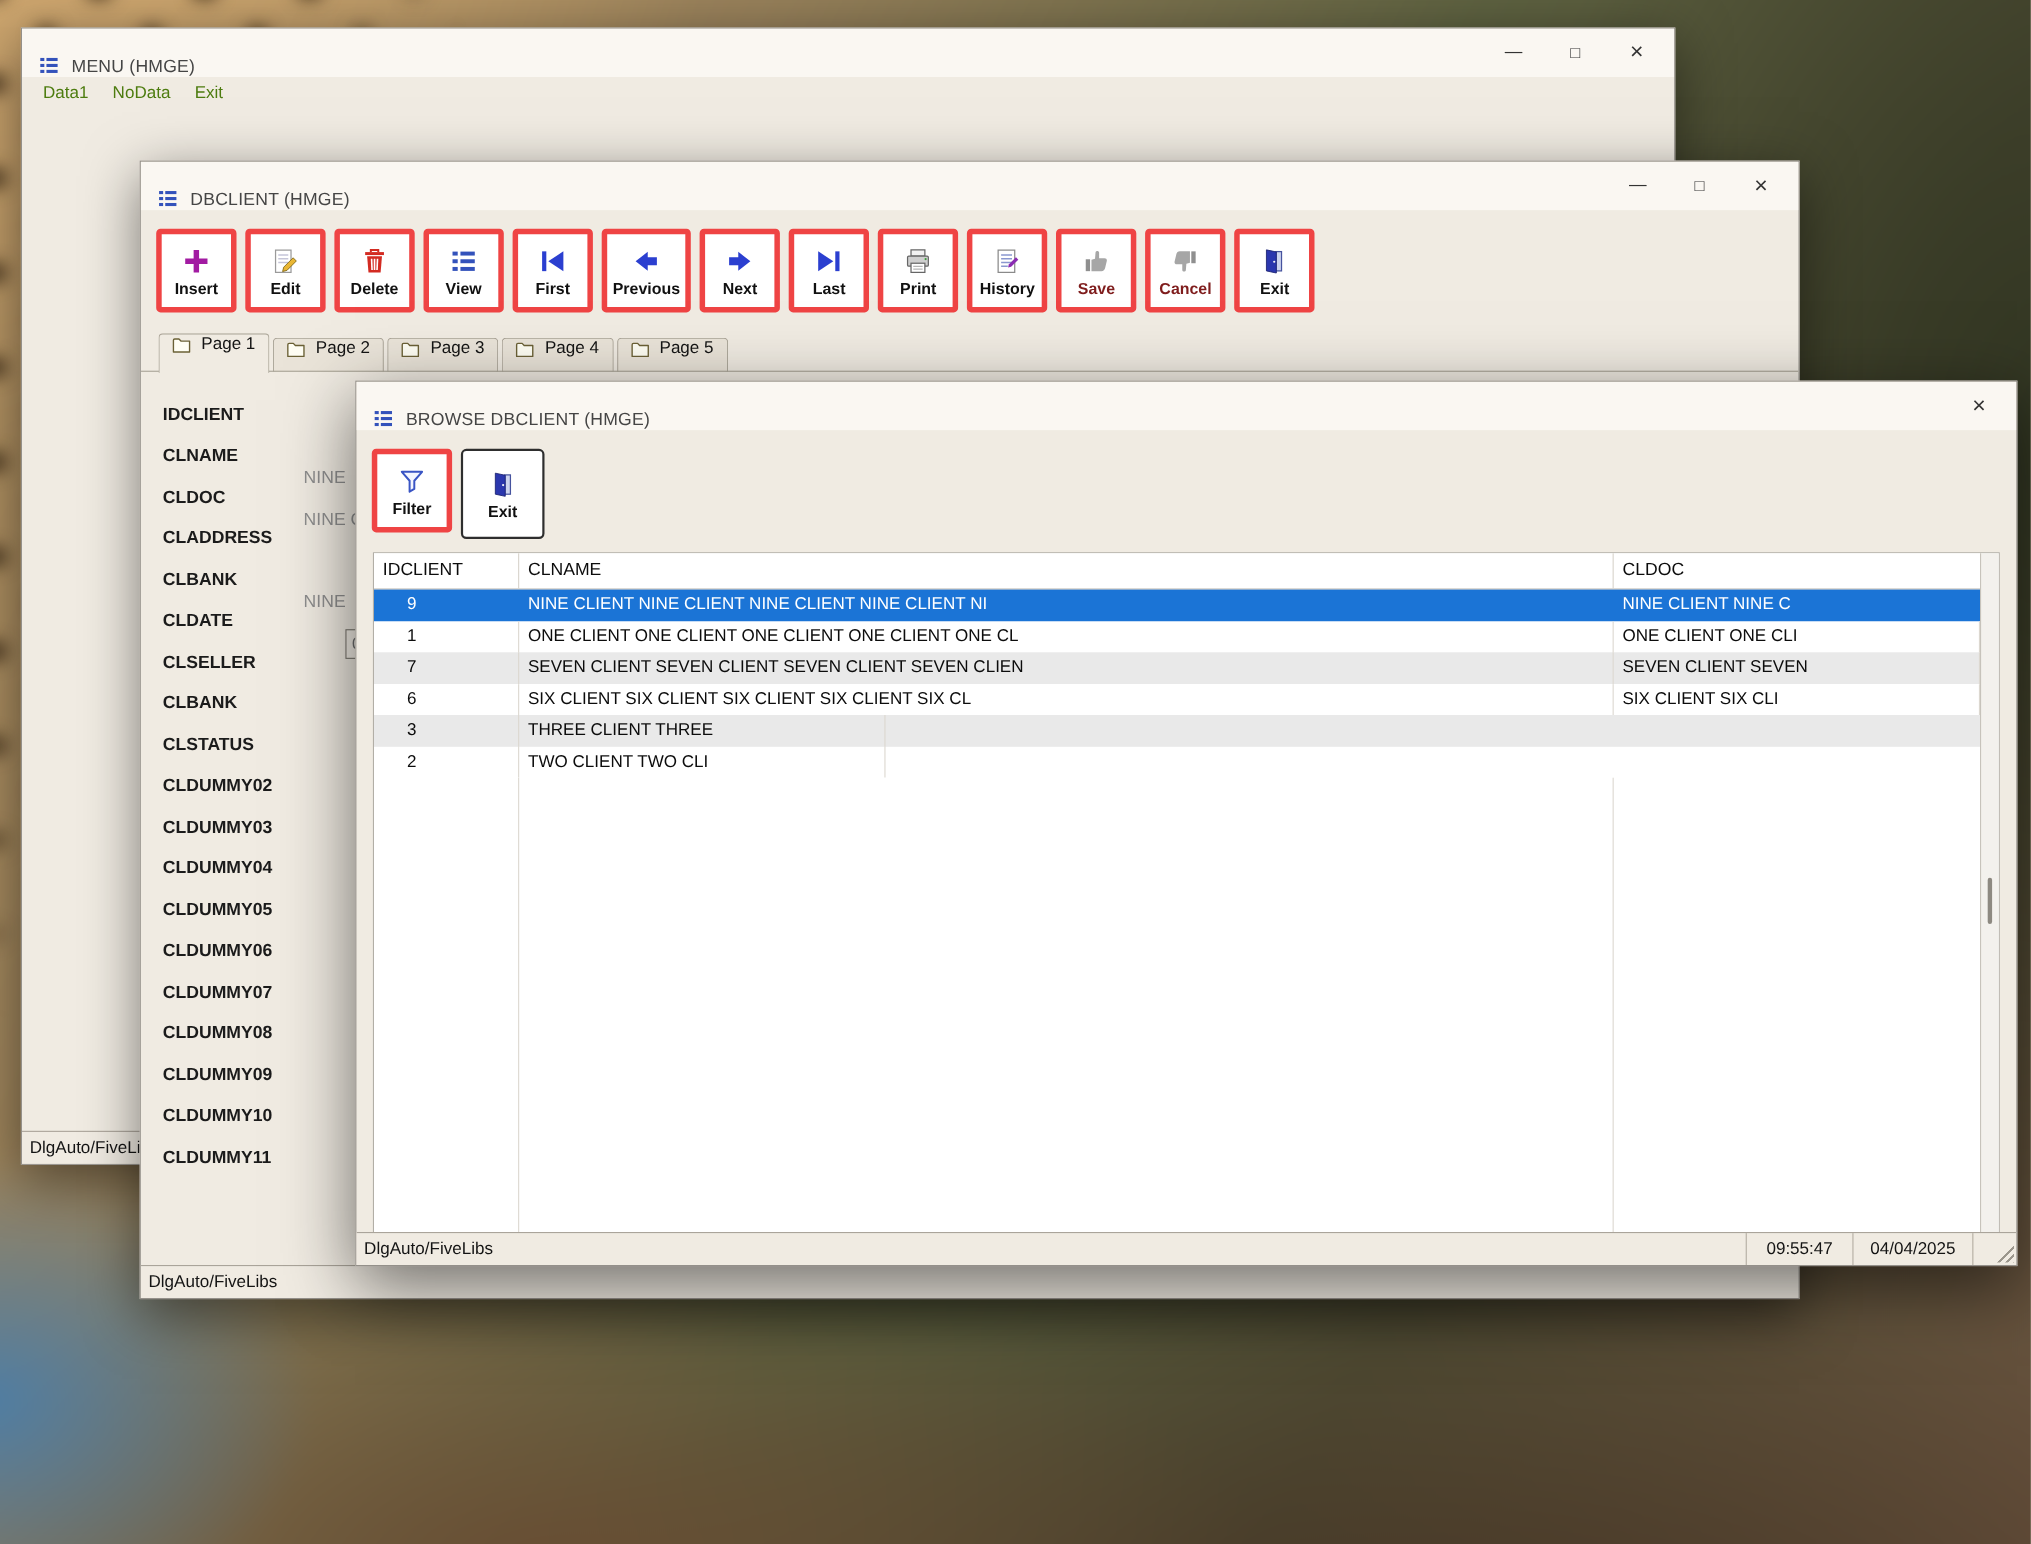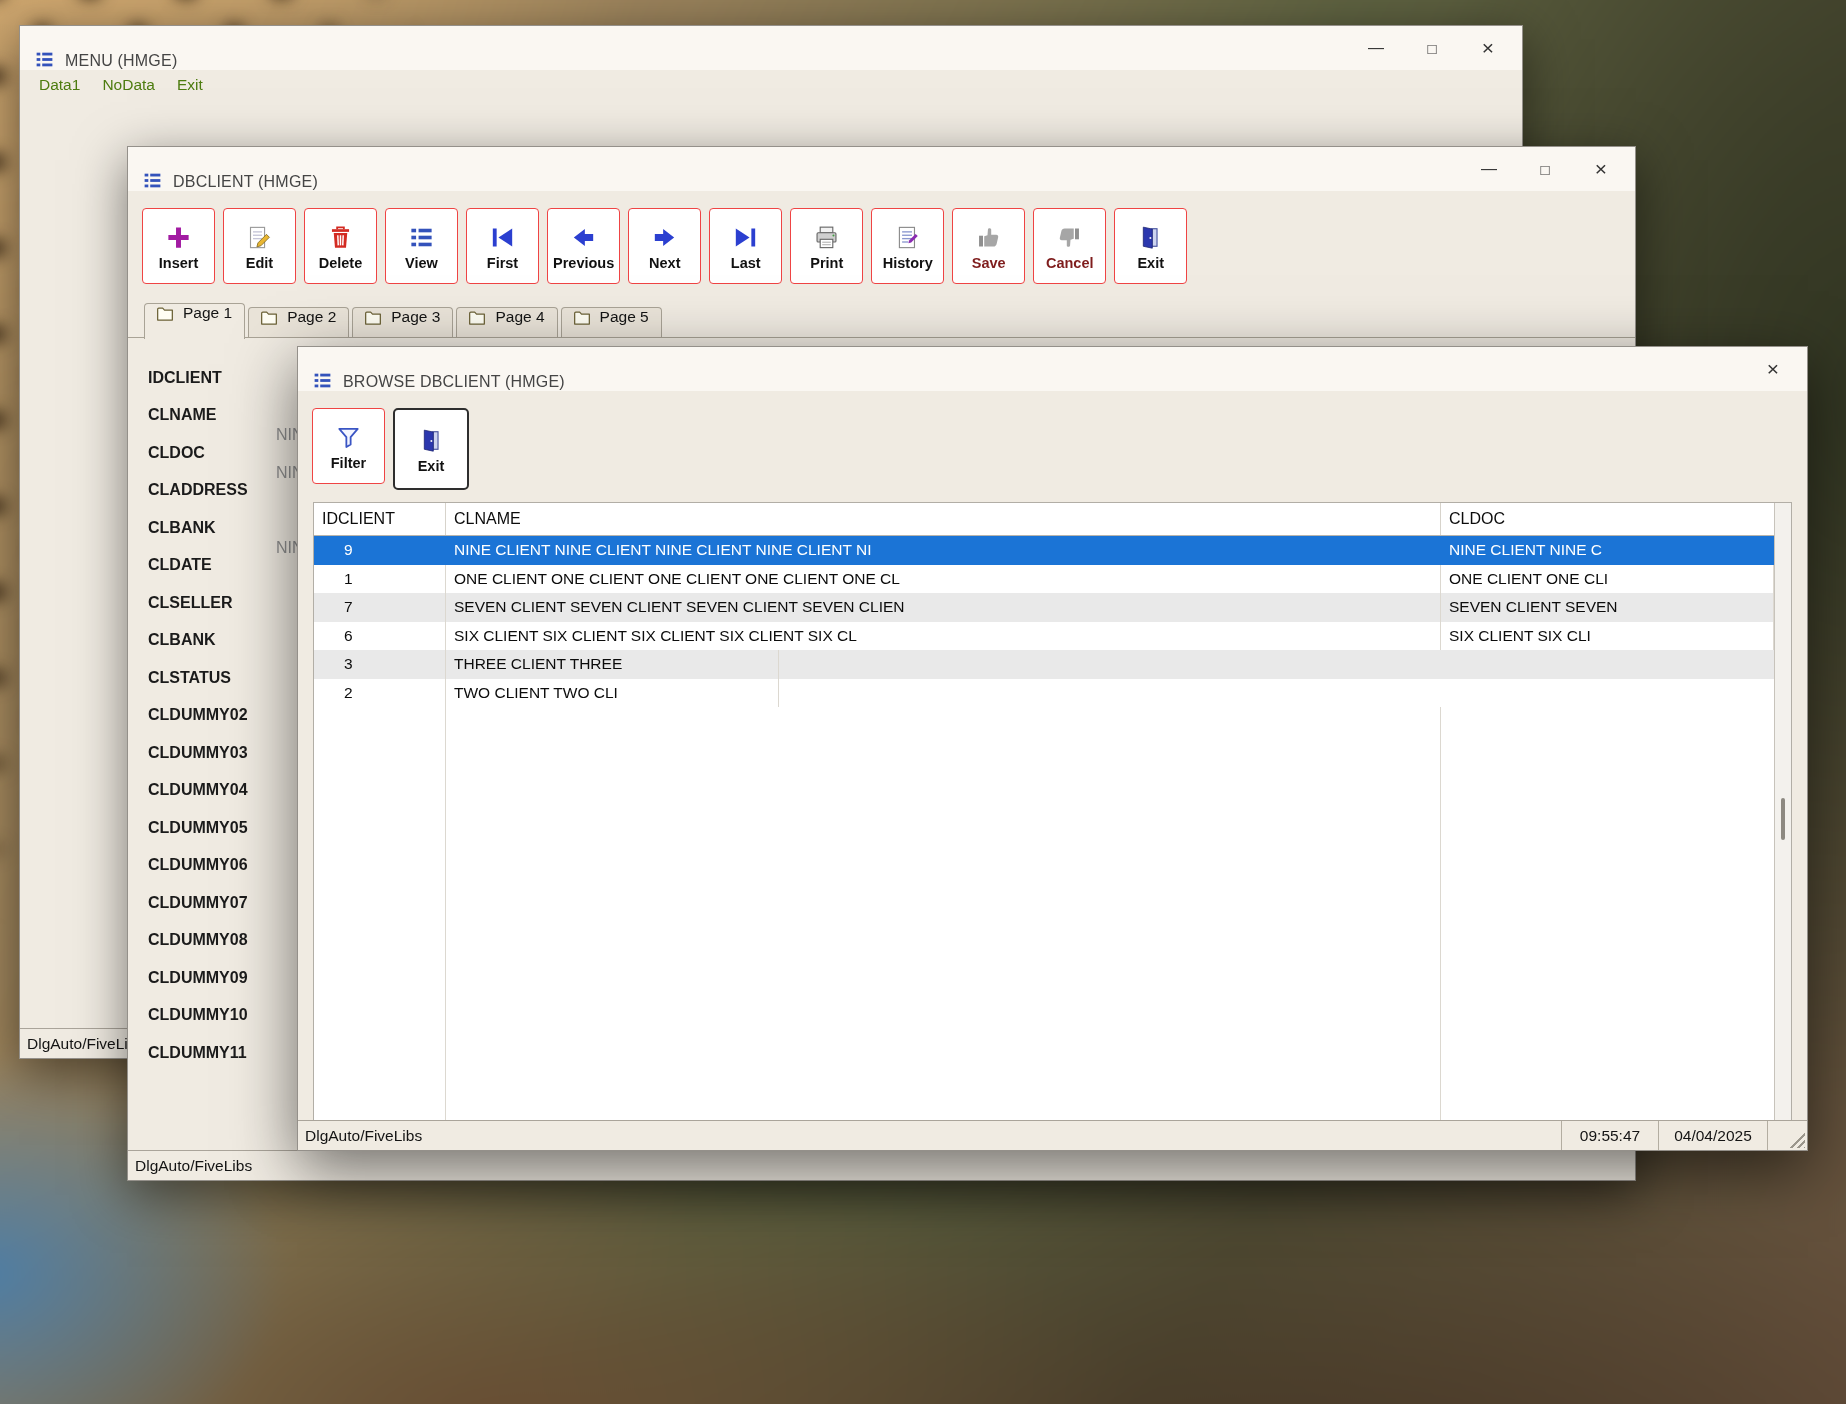--- a/index.html
+++ b/index.html
@@ -19,21 +19,21 @@
  background-image:
   radial-gradient(ellipse 19px 14px at 24px 20px, rgba(43,28,12,.9) 0 58%, rgba(43,28,12,0) 70%),
   radial-gradient(ellipse 16px 12px at 72px 62px, rgba(43,28,12,.85) 0 58%, rgba(43,28,12,0) 70%);
  background-size:96px 86px;
  -webkit-mask-image:radial-gradient(ellipse 75% 70% at 18% 22%, #000 0 55%, transparent 88%);
  mask-image:radial-gradient(ellipse 75% 70% at 18% 22%, #000 0 55%, transparent 88%);}
 
 .window{position:absolute;background:#f0ebe2;border:1px solid #94908a;box-shadow:0 14px 48px rgba(0,0,0,.5);overflow:hidden;}
 .w-menu{left:19px;top:25px;width:1504px;height:1034px;z-index:1;}
 .w-db{left:127px;top:146px;width:1509px;height:1035px;z-index:2;}
-.w-browse{left:297px;top:346px;width:1511px;height:805px;z-index:3;box-shadow:0 18px 60px rgba(0,0,0,.55);}
+.w-browse{left:323px;top:346px;width:1511px;height:805px;z-index:3;box-shadow:0 18px 60px rgba(0,0,0,.55);}
 
 .titlebar{height:44px;display:flex;align-items:flex-end;padding:0 6px 0 14px;background:#faf7f2;}
 .wtitle{font-size:16px;color:#454545;letter-spacing:.2px;white-space:nowrap;}
 .winbtns{margin-left:auto;display:flex;height:100%;}
 .winbtn{width:56px;height:100%;display:flex;align-items:center;justify-content:center;color:#333;}
 .winbtn.min{font-size:16px;}
 .winbtn.max{font-size:15px;}
 .winbtn.close{font-size:21px;font-weight:300;}
 .wicon{width:21px;height:21px;margin-right:10px;flex:0 0 auto;}
 .icn svg,.wicon svg,.ticon svg,.fic svg{width:100%;height:100%;display:block;}
@@ -45,21 +45,21 @@
 .sb-left{flex:1;padding-left:7px;white-space:nowrap;overflow:hidden;}
 .sb-pane{height:100%;display:flex;align-items:center;justify-content:center;border-left:1px solid #b3ada1;}
 .sb-time{width:97px;}
 .sb-date{width:109px;}
 .sb-grip{width:40px;height:100%;border-left:1px solid #b3ada1;position:relative;}
 .sb-grip::after{content:"";position:absolute;right:2px;bottom:2px;width:17px;height:17px;
  background:repeating-linear-gradient(135deg, rgba(0,0,0,0) 0 3px, #9b968c 3px 5px);
  clip-path:polygon(100% 0, 100% 100%, 0 100%);}
 
 .toolbar{display:flex;align-items:flex-start;padding-left:14px;margin-top:17px;gap:8px;}
-.tbtn{min-width:73px;height:76px;padding:6px 5px 4px;background:#fff;border:1px solid #ef4444;border-radius:4px;display:flex;flex-direction:column;align-items:center;justify-content:center;gap:4px;}
+.tbtn{min-width:73px;height:76px;padding:6px 5px 4px;background:#fff;border:5px solid #ef4444;border-radius:4px;display:flex;flex-direction:column;align-items:center;justify-content:center;gap:4px;}
 .tbtn.focused{border:2px solid #2e2e2e;height:82px;min-width:76px;border-radius:5px;}
 .tlabel{font-size:14.5px;font-weight:bold;color:#111;white-space:nowrap;}
 .tbtn.disabled .tlabel{color:#7f1d1d;}
 .ticon{width:27px;height:27px;}
 
 .tabs{position:relative;display:flex;align-items:flex-end;height:37px;padding-left:16px;margin-top:17px;}
 .tabs::after{content:"";position:absolute;left:0;right:0;bottom:0;height:1px;background:#a9a396;}
 .tab{display:flex;align-items:flex-start;gap:8px;height:31px;padding:0 12px 0 10px;margin-right:3px;background:#eae4d9;border:1px solid #a9a396;border-bottom:none;border-radius:4px 4px 0 0;font-size:15.5px;color:#141414;position:relative;}
 .tab.active{height:36px;background:#f0ebe2;z-index:2;margin-bottom:-1px;padding-bottom:1px;}
 .fic{width:20px;height:20px;}

